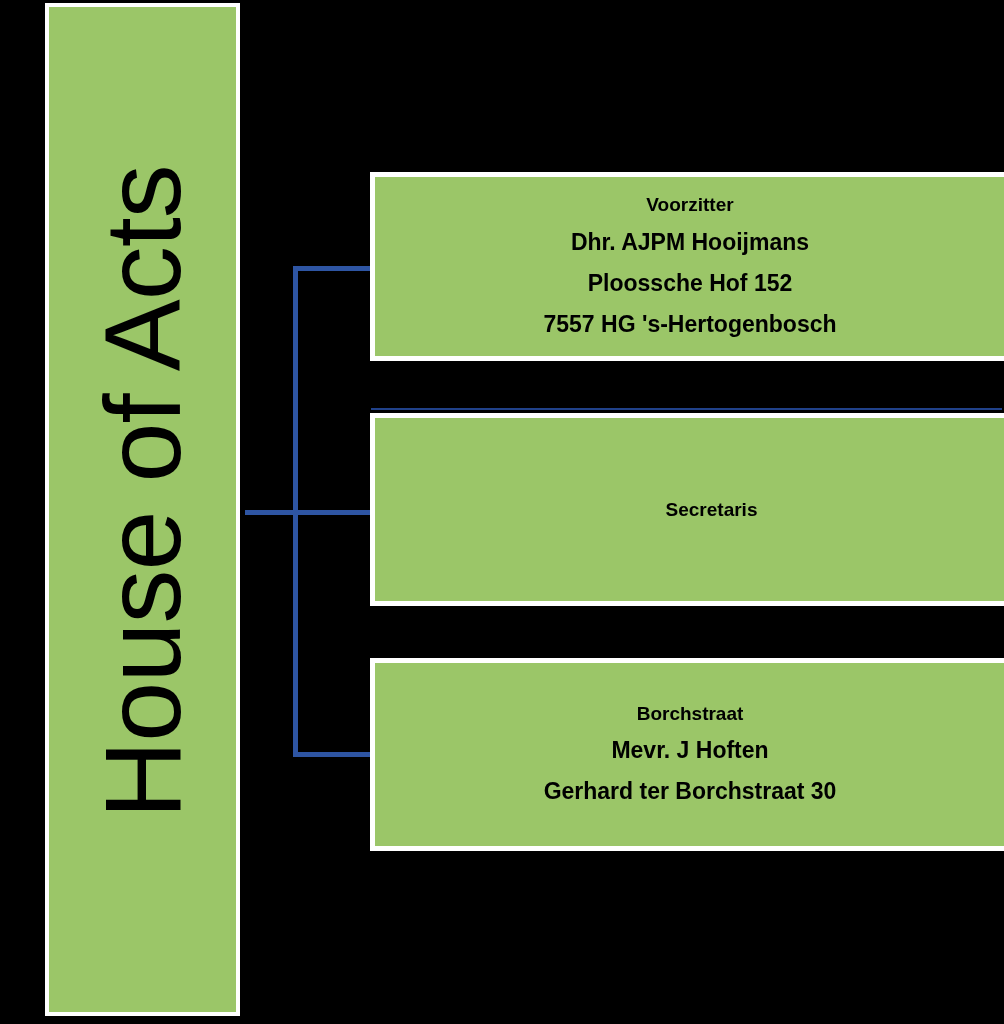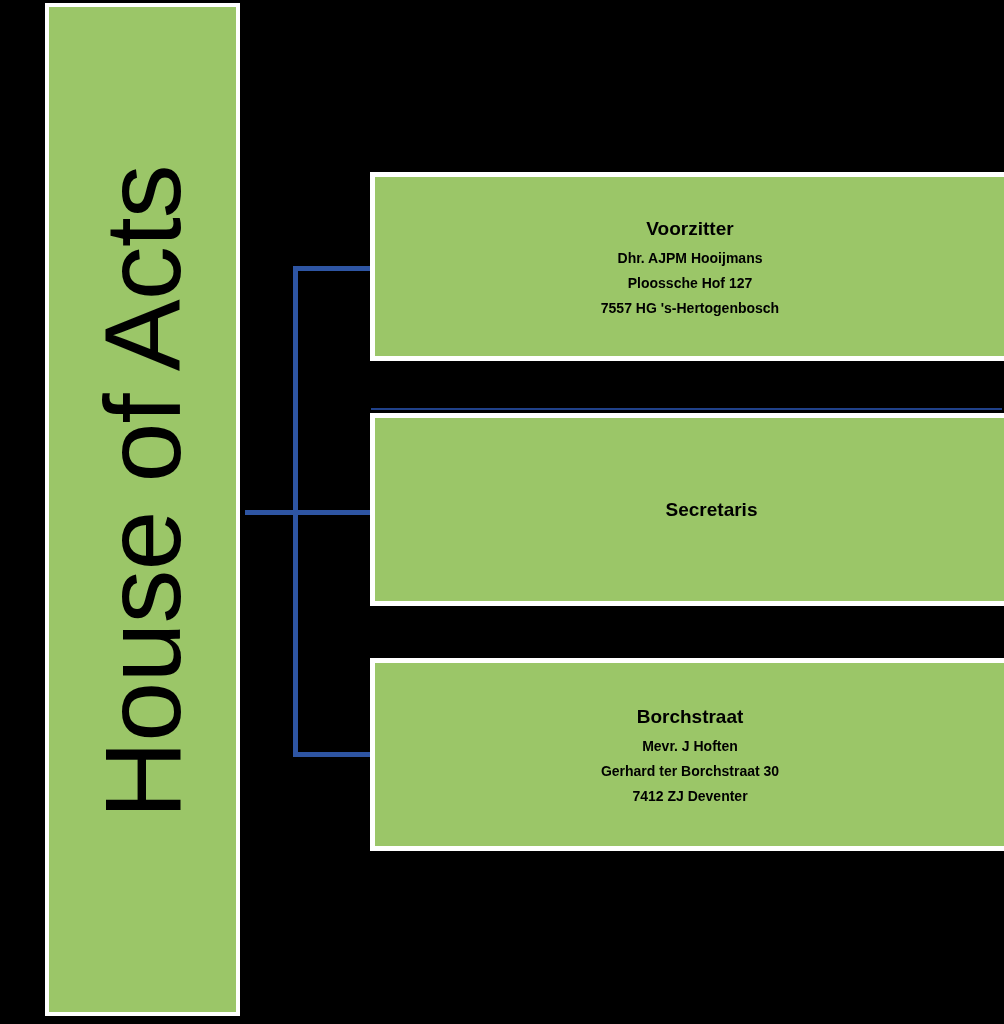--- a/index.html
+++ b/index.html
@@ -105,21 +105,21 @@
     align-items: center;
     justify-content: center;
   }
   .role-box.box-1 { top: 172px; height: 189px; }
   .role-box.box-2 { top: 413px; height: 193px; padding-left: 43px; }
   .role-box.box-3 { top: 658px; height: 193px; }
 
   .role-line {
     color: #000000;
     font-family: "Liberation Sans", sans-serif;
-    font-size: 14px;
+    font-size: 23px;
     font-weight: bold;
     line-height: 1.78;
     text-align: center;
     white-space: nowrap;
   }
   .role-title {
     font-size: 19px;
     font-weight: bold;
   }
 </style>
@@ -136,28 +136,27 @@
 
   <div class="conn conn-trunk"></div>
   <div class="conn conn-stub-top"></div>
   <div class="conn conn-stub-mid"></div>
   <div class="conn conn-stub-bottom"></div>
   <div class="conn conn-hairline"></div>
 
   <div class="role-box box-1">
     <div class="role-line role-title">Voorzitter</div>
     <div class="role-line">Dhr. AJPM Hooijmans</div>
-    <div class="role-line">Ploossche Hof 127</div>
+    <div class="role-line">Ploossche Hof 152</div>
     <div class="role-line">7557 HG 's-Hertogenbosch</div>
   </div>
 
   <div class="role-box box-2">
     <div class="role-line role-title">Secretaris</div>
   </div>
 
   <div class="role-box box-3">
     <div class="role-line role-title">Borchstraat</div>
     <div class="role-line">Mevr. J Hoften</div>
     <div class="role-line">Gerhard ter Borchstraat 30</div>
-    <div class="role-line">7412 ZJ Deventer</div>
   </div>
 
 </div>
 
 </body></html>

